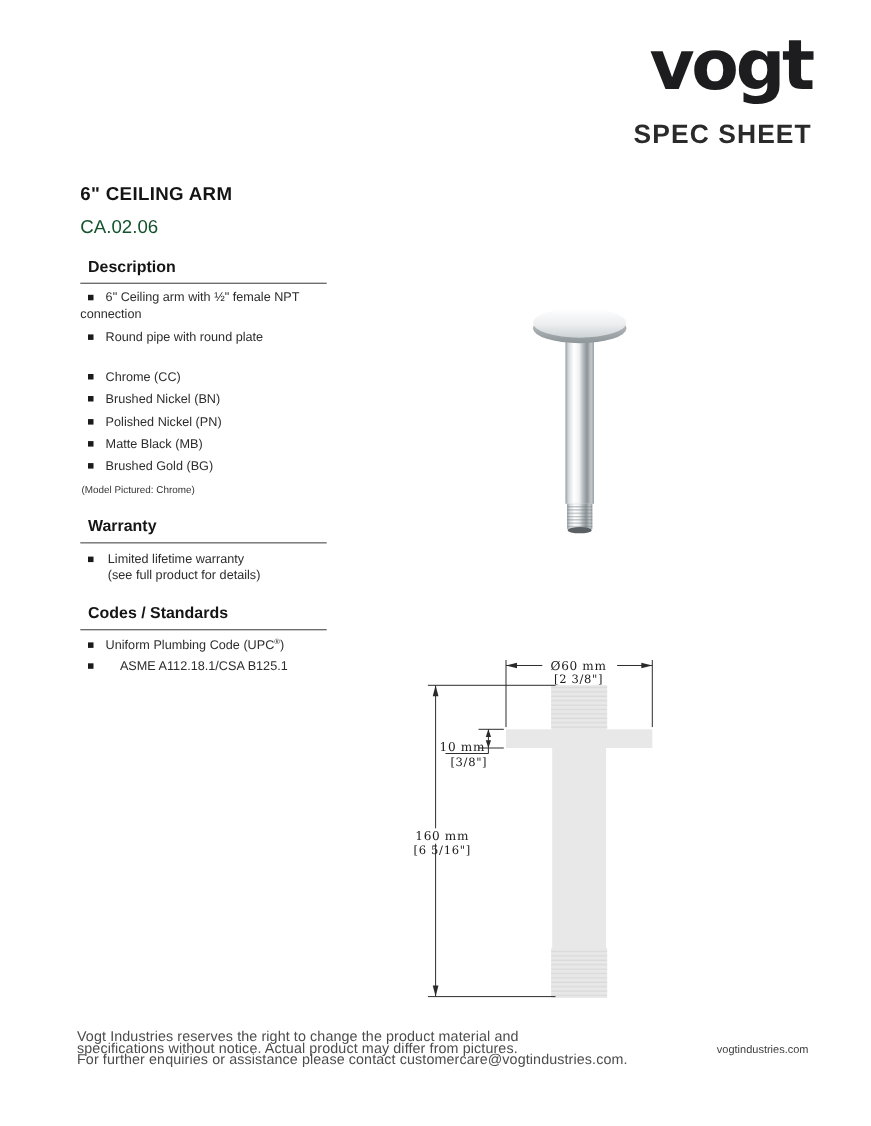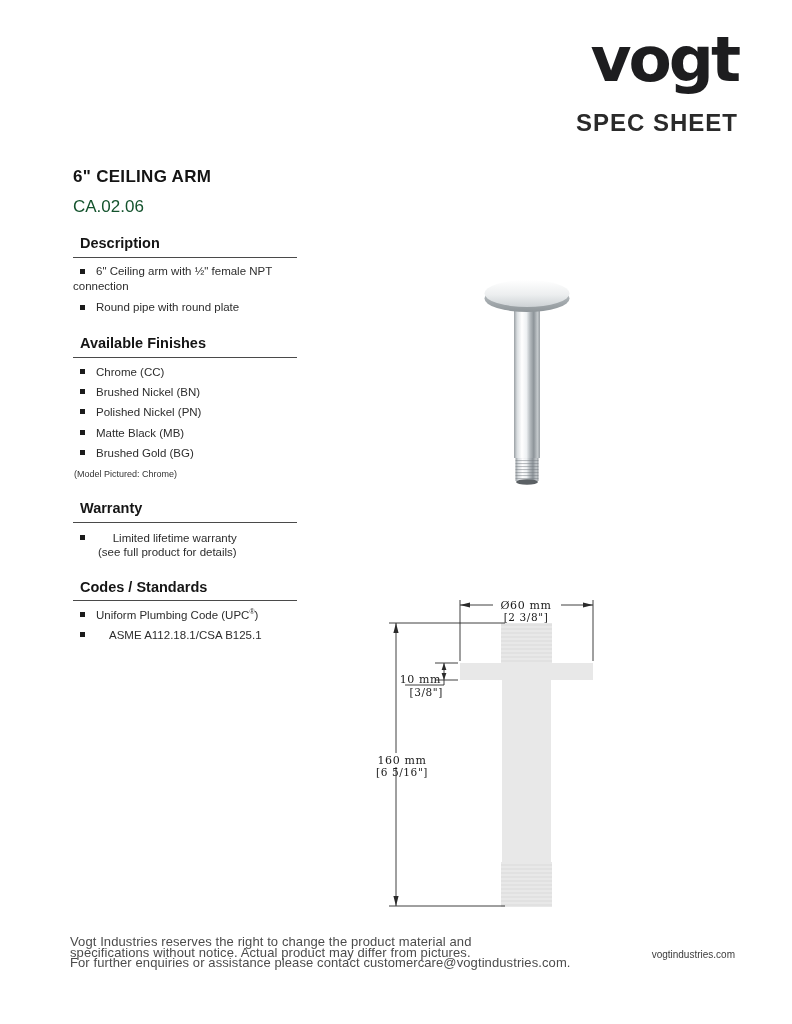--- a/index.html
+++ b/index.html
@@ -35,21 +35,21 @@
     display:inline-block;width:5px;height:5px;background:#1b1b1b;
     flex:0 0 5px;
   }
   .bullet-flow{font-size:11.5px;line-height:1.3;margin-top:6px;color:#2d2d2d;}
   .bullet-flow .sq{margin-left:7px;margin-right:11px;vertical-align:1px;}
   .bullet-row{display:flex;font-size:11.5px;line-height:1.25;color:#2d2d2d;padding-left:7px;}
   .bullet-row .sq{margin-right:11px;margin-top:4px;}
   .fin-item{margin-top:6px;}
   .fin-item.first{margin-top:7px;}
   .model-note{font-size:9px;color:#333;margin-top:8px;padding-left:1px;}
-  .war-row{margin-top:8px;text-align:right;}
+  .war-row{margin-top:8px;}
   .war-lines{margin-left:2px;}
   .war-lines div{line-height:14px;}
   .code-item{margin-top:7px;}
   .code-item.second{margin-top:5px;gap:13px;}
   sup{font-size:7px;}
   
   .photo{position:absolute;left:442px;top:262px;}
   .tdraw{position:absolute;left:355px;top:588px;}
   .dimtext{
     font-family:"DejaVu Serif","Liberation Serif",serif;
@@ -76,21 +76,20 @@
   <div class="prod-title">6" CEILING ARM</div>
   <div class="prod-code">CA.02.06</div>
 
   <div class="section sec-desc">
     <div class="sec-head">Description</div>
     <div class="bullet-flow"><span class="sq"></span><span>6" Ceiling arm with ½" female NPT connection</span></div>
     <div class="bullet-flow"><span class="sq"></span><span>Round pipe with round plate</span></div>
   </div>
 
   <div class="section sec-fin">
-    <div class="sec-head">Available Finishes</div>
     <div class="bullet-row fin-item first">
         <span class="sq"></span>
         <span>Chrome (CC)</span>
       </div>
     <div class="bullet-row fin-item">
         <span class="sq"></span>
         <span>Brushed Nickel (BN)</span>
       </div>
     <div class="bullet-row fin-item">
         <span class="sq"></span>

